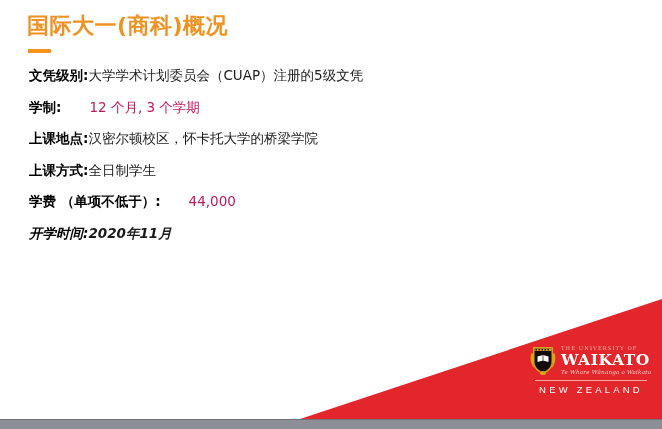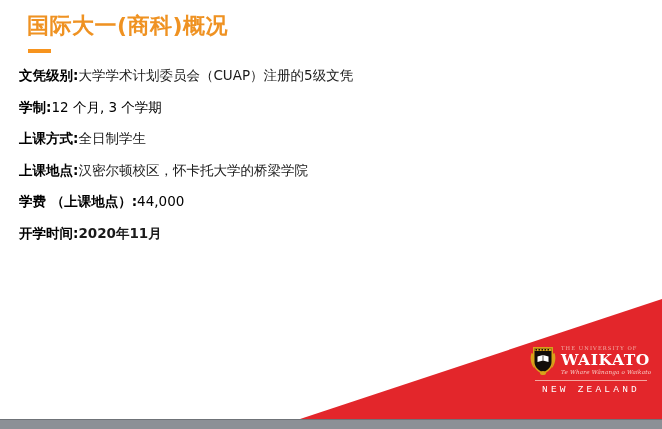--- a/index.html
+++ b/index.html
@@ -55,21 +55,21 @@
     left: 28px;
     top: 49px;
     width: 23px;
     height: 4px;
     background: #f7941e;
   }
 
   
   .body-block {
     position: absolute;
-    left: 19px;
+    left: 29px;
     top: 68px;
     width: 620px;
   }
   .line {
     font-size: 13.5px;
     color: #1a1a1a;
     line-height: 15px;
     margin-bottom: 16.5px;
     white-space: nowrap;
   }
@@ -80,24 +80,26 @@
   }
   .lbl {
     font-weight: bold;
     color: #000000;
   }
   .val {
     font-weight: normal;
     color: #1a1a1a;
   }
   .num {
-    color: #000000;
+    color: #be185d;
+    margin-left: 28px;
   }
   .line.all-bold, .line.all-bold .val {
     font-weight: bold;
+    font-style: italic;
   }
 
   
   .logo {
     position: absolute;
     left: 530px;
     top: 345px;
     width: 122px;
     height: 62px;
   }
@@ -140,21 +142,21 @@
     line-height: 8px;
     white-space: nowrap;
   }
   .logo-divider {
     width: 112px;
     height: 1px;
     background: #f4a7a0;
     margin: 4px 0 3px 5px;
   }
   .logo-nz {
-    font-family: Liberation Mono, monospace;
+    font-family: Liberation Sans, sans-serif;
     font-size: 9.5px;
     letter-spacing: 3.2px;
     color: #ffffff;
     text-align: center;
     width: 112px;
     margin-left: 5px;
     white-space: nowrap;
   }
 </style>
 </head>
@@ -175,29 +177,29 @@
 
     <div class="line">
       <span class="lbl">文凭级别:</span><span class="val">大学学术计划委员会（CUAP）注册的5级文凭</span>
     </div>
 
     <div class="line">
       <span class="lbl">学制:</span><span class="val num">12 个月, 3 个学期</span>
     </div>
 
     <div class="line">
+      <span class="lbl">上课地点:</span><span class="val">汉密尔顿校区，怀卡托大学的桥梁学院</span>
+    </div>
+
+    <div class="line">
       <span class="lbl">上课方式:</span><span class="val">全日制学生</span>
     </div>
 
     <div class="line">
-      <span class="lbl">上课地点:</span><span class="val">汉密尔顿校区，怀卡托大学的桥梁学院</span>
-    </div>
-
-    <div class="line">
-      <span class="lbl">学费 （上课地点）:</span><span class="val num">44,000</span>
+      <span class="lbl">学费 （单项不低于）:</span><span class="val num">44,000</span>
     </div>
 
 
     <div class="line all-bold">
       <span class="lbl">开学时间:</span><span class="val">2020年11月</span>
     </div>
 
 
   </div>
 

